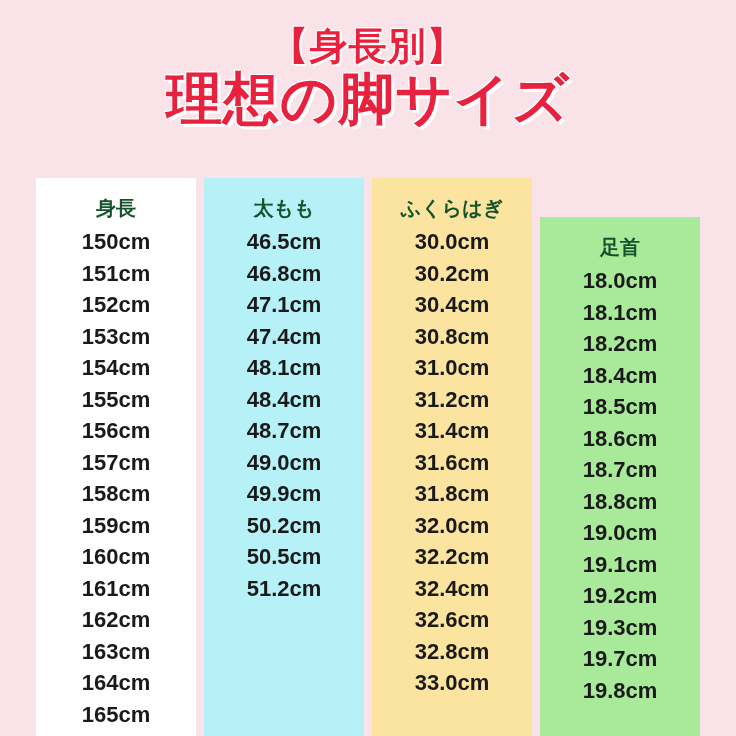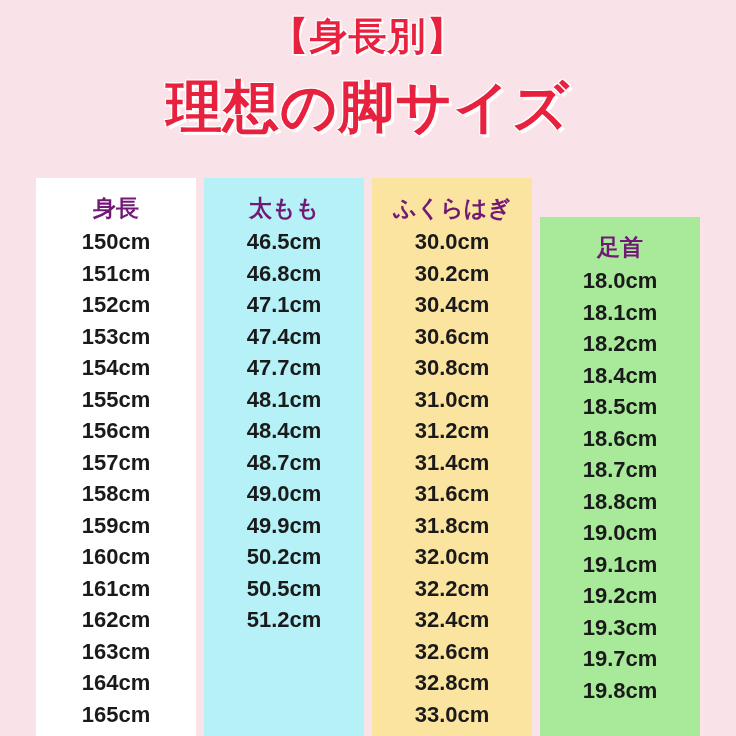--- a/index.html
+++ b/index.html
@@ -14,33 +14,33 @@
     overflow: hidden;
   }
   .page {
     position: relative;
     width: 736px;
     height: 736px;
     background: #fae3e8;
     box-sizing: border-box;
   }
   .header {
-    padding-top: 16px;
+    padding-top: 26px;
     text-align: center;
   }
   .title-small {
     font-size: 38px;
     font-weight: bold;
     color: #e8213f;
     letter-spacing: 1px;
     line-height: 1.1;
     text-shadow: 2px 2px 0 #ffffff, -1px -1px 0 #ffffff, 1px -1px 0 #ffffff, -1px 1px 0 #ffffff;
   }
   .title-large {
-    margin-top: 18px;
+    margin-top: 0;
     font-size: 56px;
     font-weight: bold;
     color: #e8213f;
     letter-spacing: 1px;
     line-height: 1.12;
     text-shadow: 3px 3px 0 #ffffff, -1px -1px 0 #ffffff, 1px -1px 0 #ffffff, -1px 1px 0 #ffffff;
   }
   .table-area {
     position: absolute;
     top: 178px;
@@ -53,23 +53,23 @@
   }
   .col {
     width: 160px;
     box-sizing: border-box;
     padding-top: 12px;
     display: flex;
     flex-direction: column;
     align-items: center;
   }
   .col-head {
-    font-size: 23px;
+    font-size: 20px;
     font-weight: bold;
-    color: #701a75;
+    color: #14532d;
     height: 36px;
     line-height: 36px;
     letter-spacing: 0px;
   }
   .cell {
     font-size: 22px;
     font-weight: bold;
     color: #1a1a1a;
     height: 31.5px;
     line-height: 31.5px;
@@ -105,36 +105,34 @@
         <div class="cell">163cm</div>
         <div class="cell">164cm</div>
         <div class="cell">165cm</div>
       </div>
       <div class="col" style="background: rgb(181, 241, 246);">
         <div class="col-head">太もも</div>
         <div class="cell">46.5cm</div>
         <div class="cell">46.8cm</div>
         <div class="cell">47.1cm</div>
         <div class="cell">47.4cm</div>
-        <div class="cell">47.7cm</div>
         <div class="cell">48.1cm</div>
         <div class="cell">48.4cm</div>
         <div class="cell">48.7cm</div>
         <div class="cell">49.0cm</div>
         <div class="cell">49.9cm</div>
         <div class="cell">50.2cm</div>
         <div class="cell">50.5cm</div>
         <div class="cell">51.2cm</div>
       </div>
       <div class="col" style="background: rgb(251, 227, 160);">
         <div class="col-head">ふくらはぎ</div>
         <div class="cell">30.0cm</div>
         <div class="cell">30.2cm</div>
         <div class="cell">30.4cm</div>
-        <div class="cell">30.6cm</div>
         <div class="cell">30.8cm</div>
         <div class="cell">31.0cm</div>
         <div class="cell">31.2cm</div>
         <div class="cell">31.4cm</div>
         <div class="cell">31.6cm</div>
         <div class="cell">31.8cm</div>
         <div class="cell">32.0cm</div>
         <div class="cell">32.2cm</div>
         <div class="cell">32.4cm</div>
         <div class="cell">32.6cm</div>

